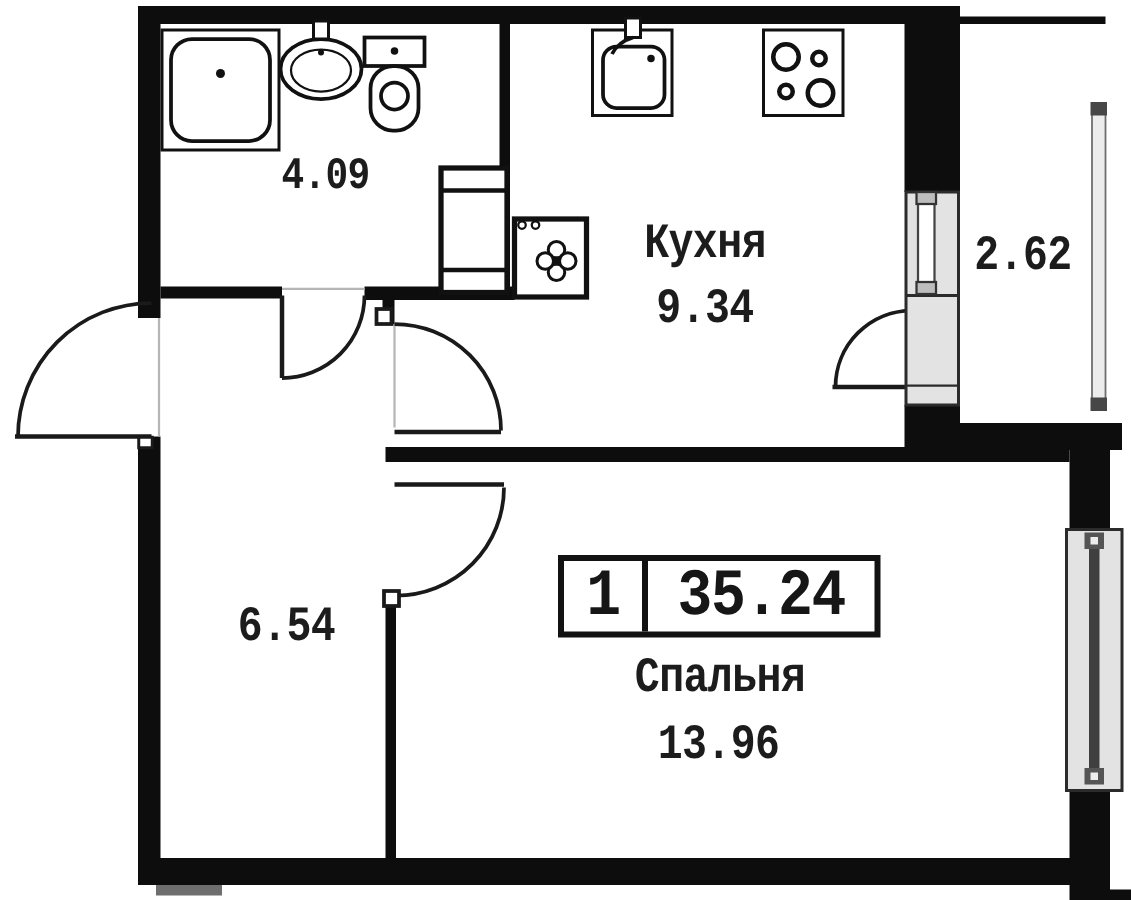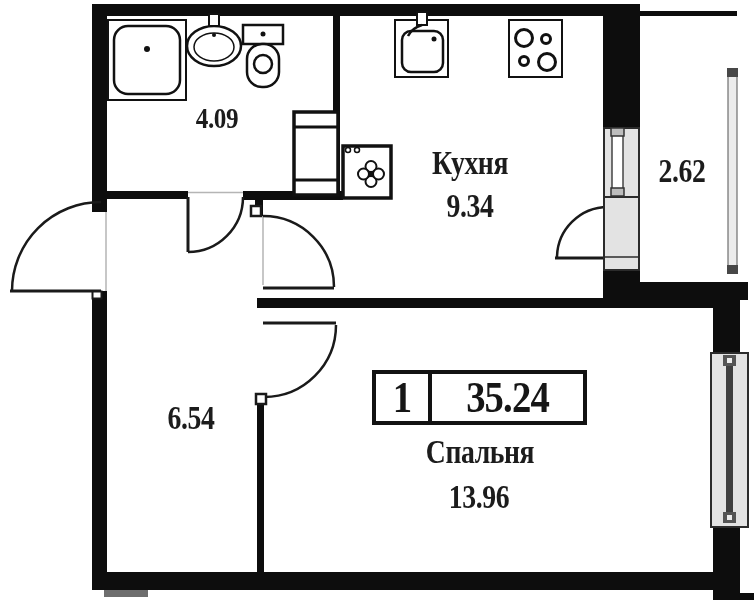--- a/index.html
+++ b/index.html
@@ -1,18 +1,18 @@
 <!DOCTYPE html>
 <html><head>
 <meta charset="utf-8">
 <style>
   html,body { margin:0; padding:0; background:#ffffff; }
   #stage {
     position:relative; width:754px; height:600px; background:#ffffff;
-    font-family:Liberation Serif, serif; overflow:hidden;
+    font-family:Liberation Mono, monospace; overflow:hidden;
   }
   #plan-svg { position:absolute; left:0; top:0; }
   .lbl {
     position:absolute; transform:translate(-50%,-50%) scaleX(0.84);
     font-weight:700; color:#1c1c1c; white-space:nowrap; letter-spacing:-0.5px;
     line-height:1;
   }
   .fs-name { font-size:33px; }
   .fs-area { font-size:33px; }
   .fs-bath { font-size:30px; }

